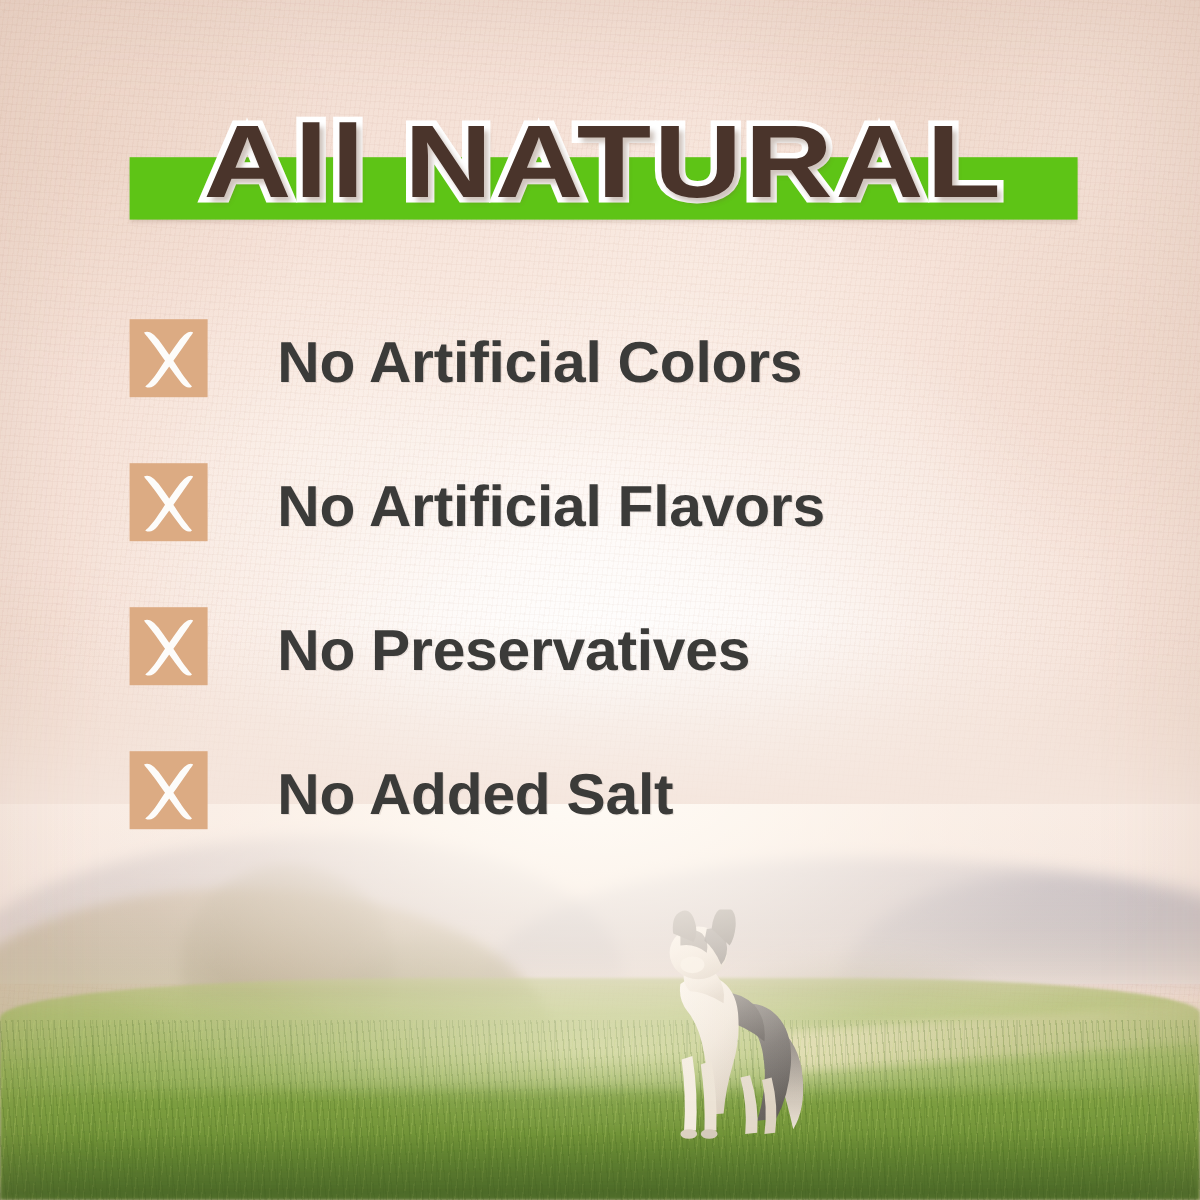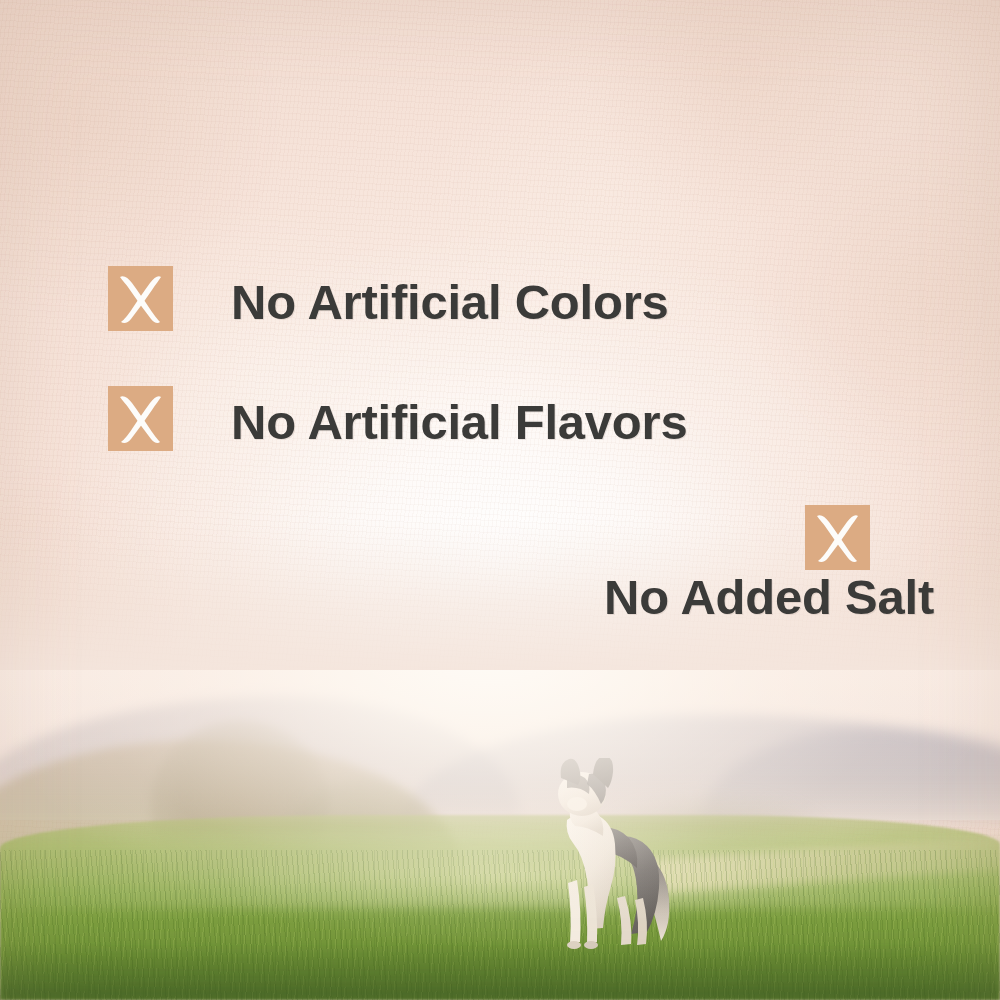--- a/index.html
+++ b/index.html
@@ -191,21 +191,21 @@
   
   .features {
     position:absolute; left:108px; top:265px; width:820px;
   }
   .feature-row {
     display:flex;
     align-items:flex-end;
     height:66px;
     margin-bottom:54px;
   }
-  .feature-row:last-child { margin-bottom:0;flex-direction:column; }
+  .feature-row:last-child { margin-bottom:0; }
 
   .xbox {
     position:relative;
     flex:0 0 auto;
     width:65px; height:65px;
     background:#dcab83;
     margin-right:58px;
   }
   .xbox svg { position:absolute; inset:0; width:100%; height:100%; }
 
@@ -301,20 +301,24 @@
         <path d="M66 16 q2 -18 12 -18 q9 1 8 16 q-1 10 -5 16 z" fill="#767069"></path>
 
         <ellipse cx="50" cy="46" rx="10" ry="7" fill="#f6efe4" opacity=".9"></ellipse>
       </svg>
     </div>
 
     <div class="sun-wash"></div>
   </div>
   <div class="photo-feather"></div>
 
+  <div class="banner-wrap">
+    <div class="banner-bar"></div>
+    <div class="headline">All NATURAL</div>
+  </div>
 
   <div class="features">
 
     <div class="feature-row">
       <div class="xbox">
         <svg viewBox="0 0 65 65" xmlns="http://www.w3.org/2000/svg">
           <path d="M12 11 C16 9 20 12 24 17 C30 25 36 34 42 43 C46 49 50 54 52 56 C50 58 46 57 43 53 C36 44 29 34 22 24 C18 18 14 14 12 11 Z" fill="#fdfcfa"></path>
           <path d="M53 11 C50 9 46 12 42 17 C36 25 30 34 24 43 C20 49 16 54 13 56 C16 58 20 57 23 53 C30 44 37 34 44 24 C48 18 51 14 53 11 Z" fill="#fdfcfa"></path>
         </svg>
       </div>
@@ -324,20 +328,29 @@
     <div class="feature-row">
       <div class="xbox">
         <svg viewBox="0 0 65 65" xmlns="http://www.w3.org/2000/svg">
           <path d="M12 11 C16 9 20 12 24 17 C30 25 36 34 42 43 C46 49 50 54 52 56 C50 58 46 57 43 53 C36 44 29 34 22 24 C18 18 14 14 12 11 Z" fill="#fdfcfa"></path>
           <path d="M53 11 C50 9 46 12 42 17 C36 25 30 34 24 43 C20 49 16 54 13 56 C16 58 20 57 23 53 C30 44 37 34 44 24 C48 18 51 14 53 11 Z" fill="#fdfcfa"></path>
         </svg>
       </div>
       <div class="feature-label">No Artificial Flavors</div>
     </div>
 
+    <div class="feature-row">
+      <div class="xbox">
+        <svg viewBox="0 0 65 65" xmlns="http://www.w3.org/2000/svg">
+          <path d="M12 11 C16 9 20 12 24 17 C30 25 36 34 42 43 C46 49 50 54 52 56 C50 58 46 57 43 53 C36 44 29 34 22 24 C18 18 14 14 12 11 Z" fill="#fdfcfa"></path>
+          <path d="M53 11 C50 9 46 12 42 17 C36 25 30 34 24 43 C20 49 16 54 13 56 C16 58 20 57 23 53 C30 44 37 34 44 24 C48 18 51 14 53 11 Z" fill="#fdfcfa"></path>
+        </svg>
+      </div>
+      <div class="feature-label">No Preservatives</div>
+    </div>
 
     <div class="feature-row">
       <div class="xbox">
         <svg viewBox="0 0 65 65" xmlns="http://www.w3.org/2000/svg">
           <path d="M12 11 C16 9 20 12 24 17 C30 25 36 34 42 43 C46 49 50 54 52 56 C50 58 46 57 43 53 C36 44 29 34 22 24 C18 18 14 14 12 11 Z" fill="#fdfcfa"></path>
           <path d="M53 11 C50 9 46 12 42 17 C36 25 30 34 24 43 C20 49 16 54 13 56 C16 58 20 57 23 53 C30 44 37 34 44 24 C48 18 51 14 53 11 Z" fill="#fdfcfa"></path>
         </svg>
       </div>
       <div class="feature-label">No Added Salt</div>
     </div>

